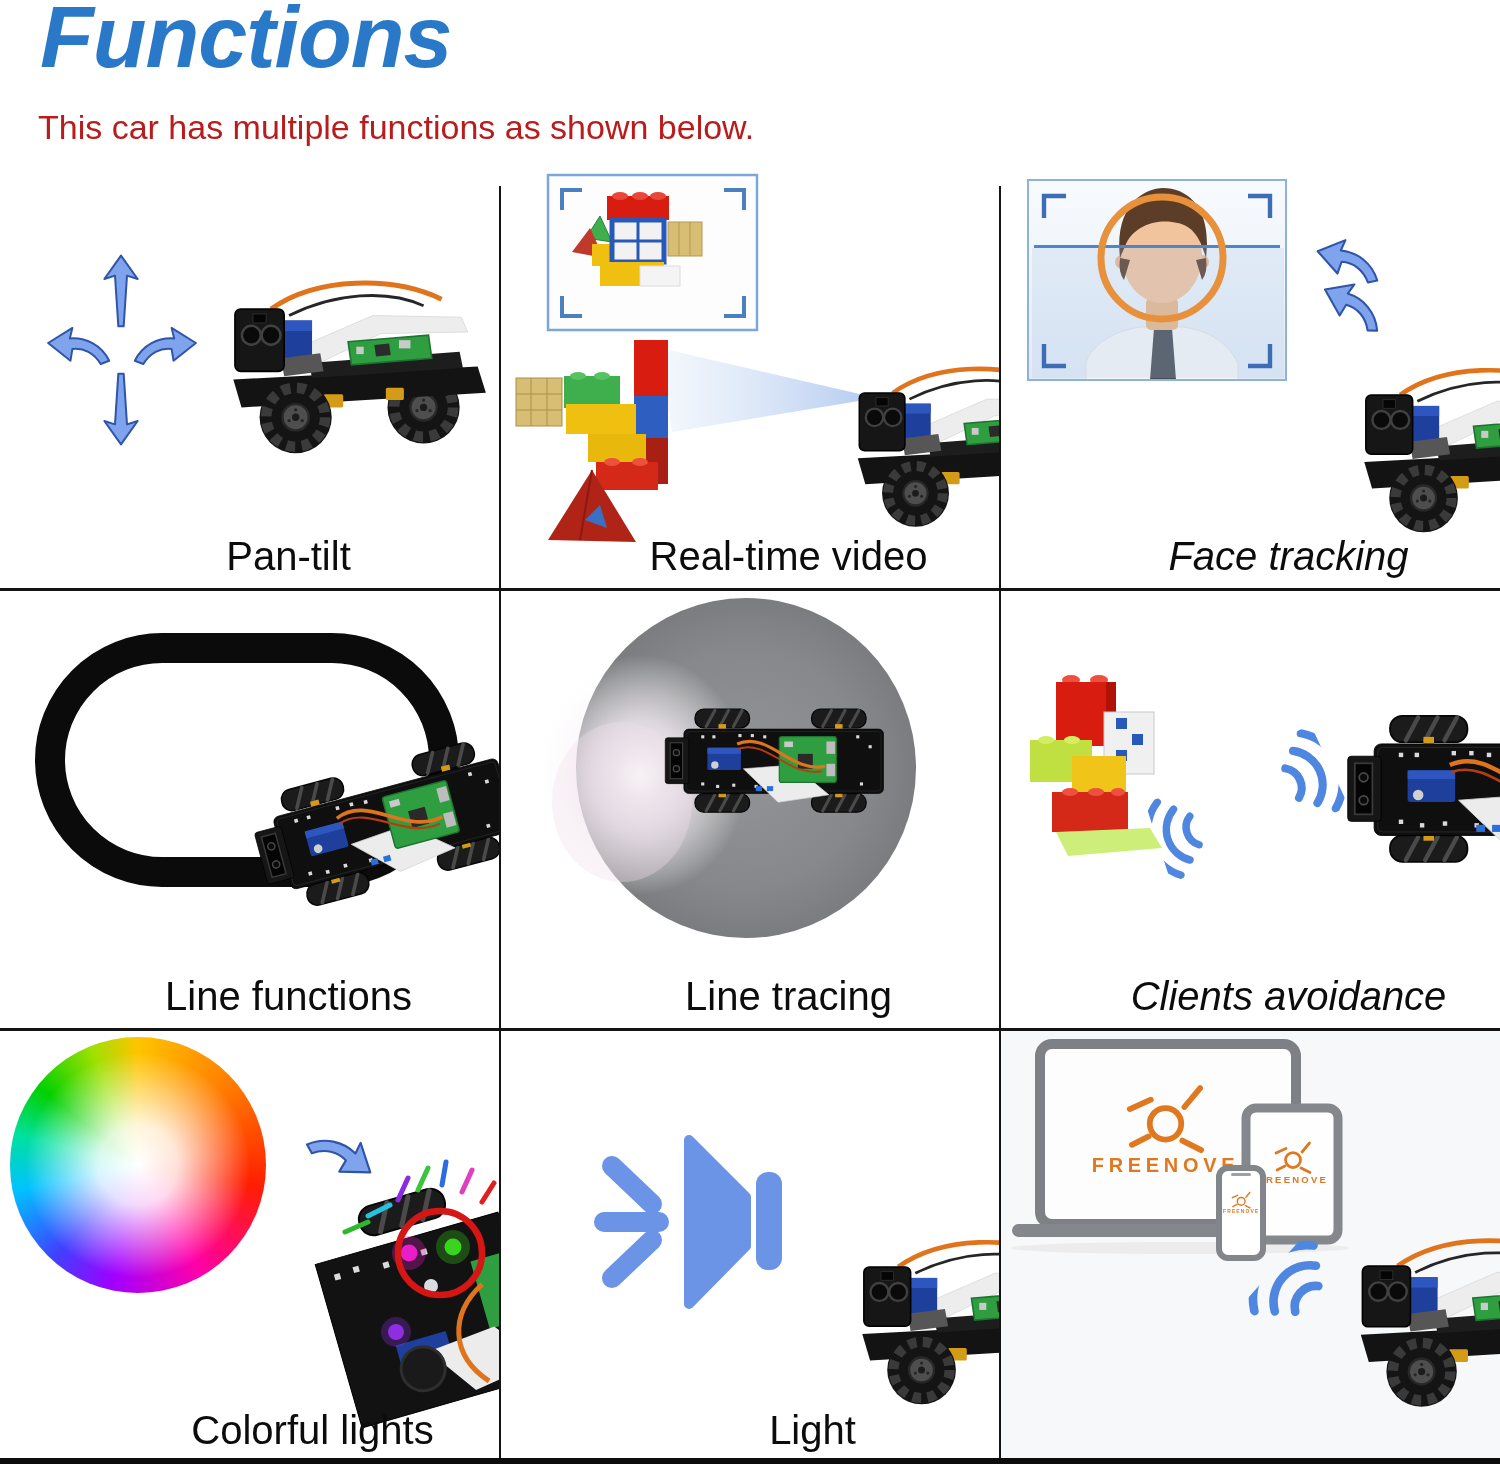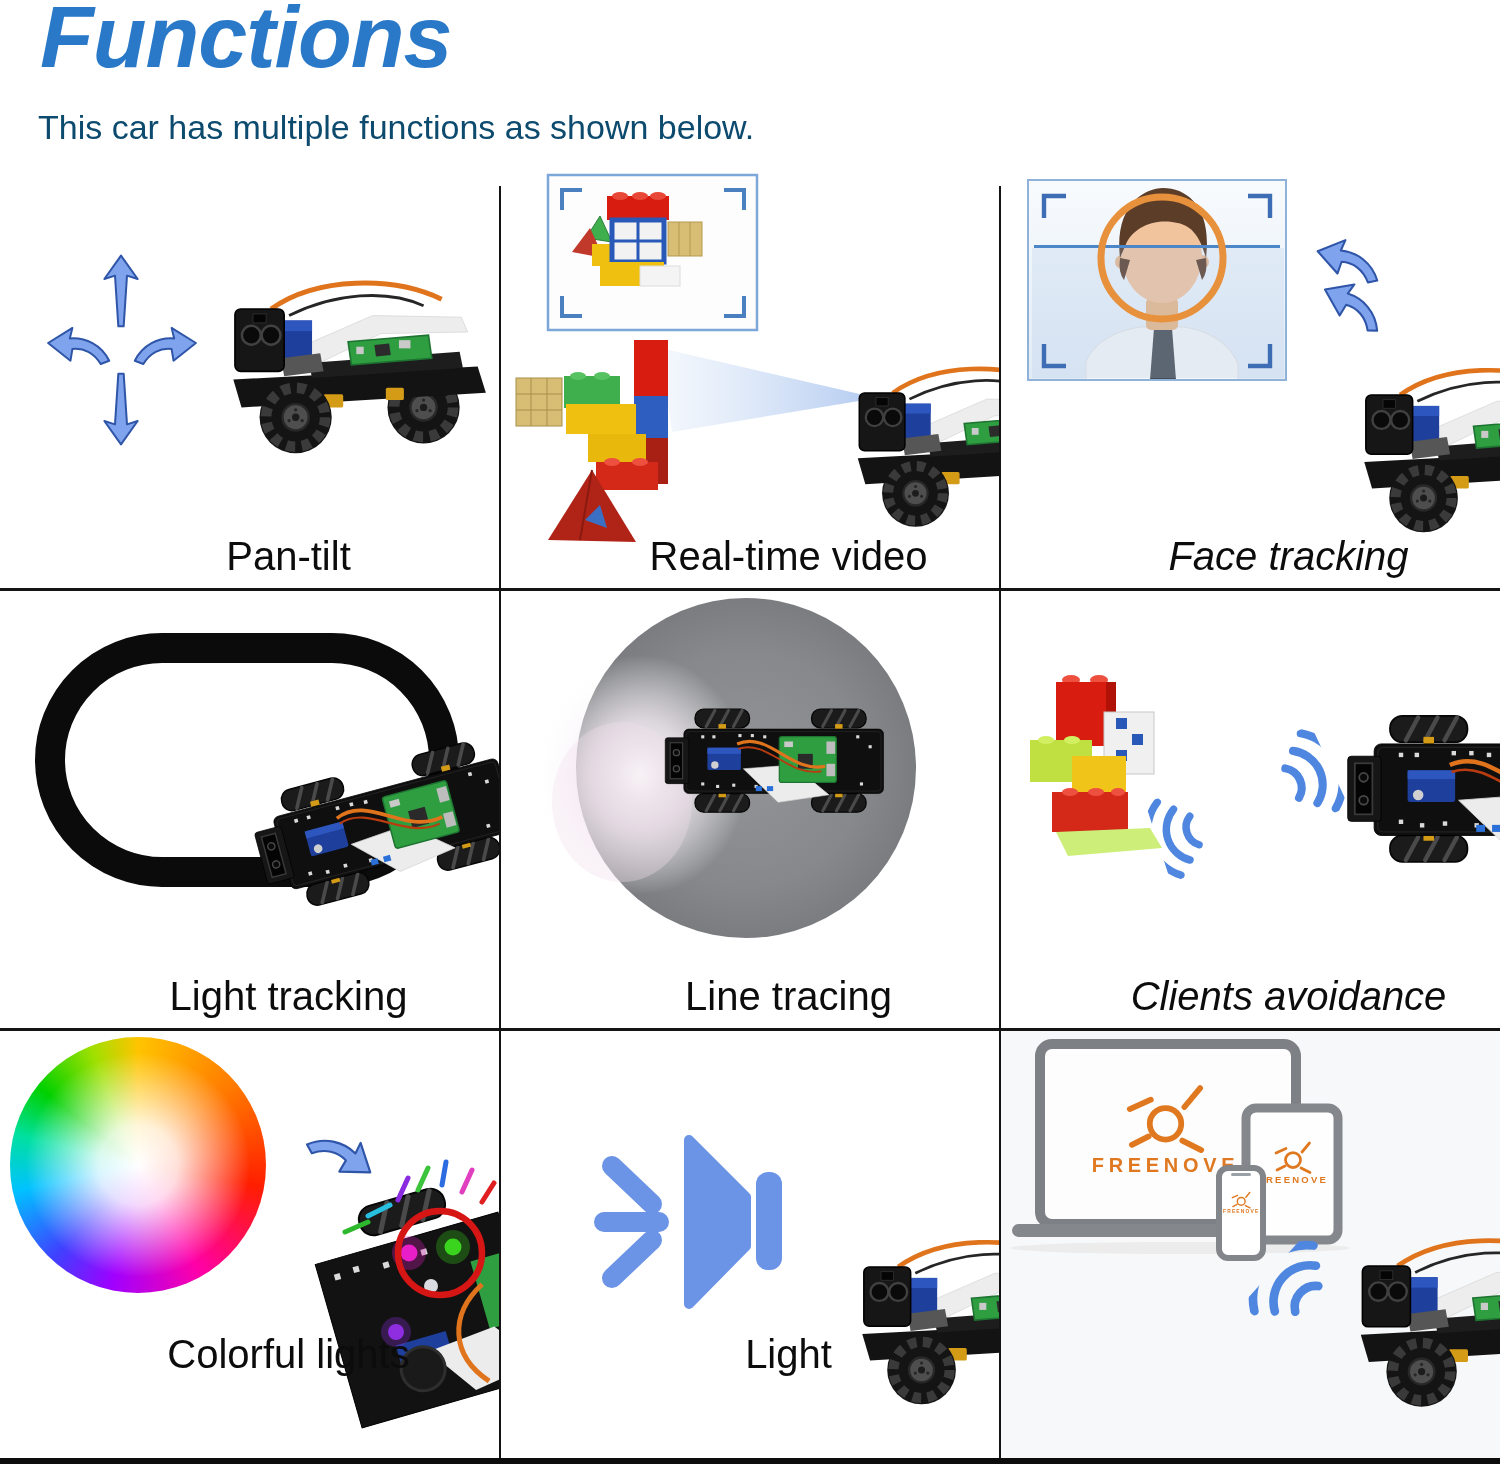--- a/index.html
+++ b/index.html
@@ -1,33 +1,33 @@
 <!DOCTYPE html>
 <html><head>
 <meta charset="utf-8">
 <style>
   html,body{margin:0;padding:0;background:#fff;}
   .page{position:relative;width:1500px;height:1468px;background:#fff;overflow:hidden;
         font-family:"Liberation Sans",sans-serif;}
   .title{position:absolute;left:40px;top:-14px;font-size:88px;font-weight:700;font-style:italic;
          color:#2979C8;letter-spacing:-1px;}
-  .subtitle{position:absolute;left:38px;top:108px;font-size:34px;color:#0c4a6e;}
+  .subtitle{position:absolute;left:38px;top:108px;font-size:34px;color:#b91c1c;}
   .artsvg{position:absolute;left:0;top:0;}
   .colorwheel{position:absolute;left:10px;top:1037px;width:256px;height:256px;border-radius:50%;
     background:
       radial-gradient(circle at 50% 50%, rgba(255,255,255,1) 0%, rgba(255,255,255,.85) 22%, rgba(255,255,255,0) 62%),
       conic-gradient(from 0deg,
         #ffc400 0deg,#ff7a00 50deg,#ff1e00 100deg,#ff00a8 150deg,
         #a000ff 192deg,#4040ff 222deg,#00c2ff 258deg,#00e0a0 284deg,
         #00d000 308deg,#9fe000 338deg,#ffc400 360deg);}
   .vline{position:absolute;top:186px;width:2px;height:1274px;background:#141414;}
   .hline{position:absolute;left:0;width:1500px;height:3px;background:#141414;}
   .hbottom{position:absolute;left:0;top:1458px;width:1500px;height:6px;background:#0c0c0c;}
   .lbl{position:absolute;width:577px;text-align:center;font-size:40px;color:#0c0c0c;}
-  .r1{top:534px;} .r2{top:974px;} .r3{top:1332px;}
+  .r1{top:534px;} .r2{top:974px;} .r3{top:1408px;padding-left:24px;}
   .c1{left:0;} .c2{left:500px;text-align:center;} .c3{left:1000px;font-style:italic;}
 </style>
 </head>
 <body>
 
 <div class="page">
 
   <div class="title">Functions</div>
   <div class="subtitle">This car has multiple functions as shown below.</div>
 
@@ -411,19 +411,19 @@
 
   <div class="vline" style="left:499px;"></div>
   <div class="vline" style="left:999px;"></div>
   <div class="hline" style="top:588px;"></div>
   <div class="hline" style="top:1028px;"></div>
   <div class="hbottom"></div>
 
   <div class="lbl r1 c1">Pan-tilt</div>
   <div class="lbl r1 c2">Real-time video</div>
   <div class="lbl r1 c3">Face tracking</div>
-  <div class="lbl r2 c1">Light tracking</div>
+  <div class="lbl r2 c1">Line functions</div>
   <div class="lbl r2 c2">Line tracing</div>
   <div class="lbl r2 c3">Clients avoidance</div>
   <div class="lbl r3 c1">Colorful lights</div>
   <div class="lbl r3 c2">Light</div>
 
 </div>
 
 </body></html>

